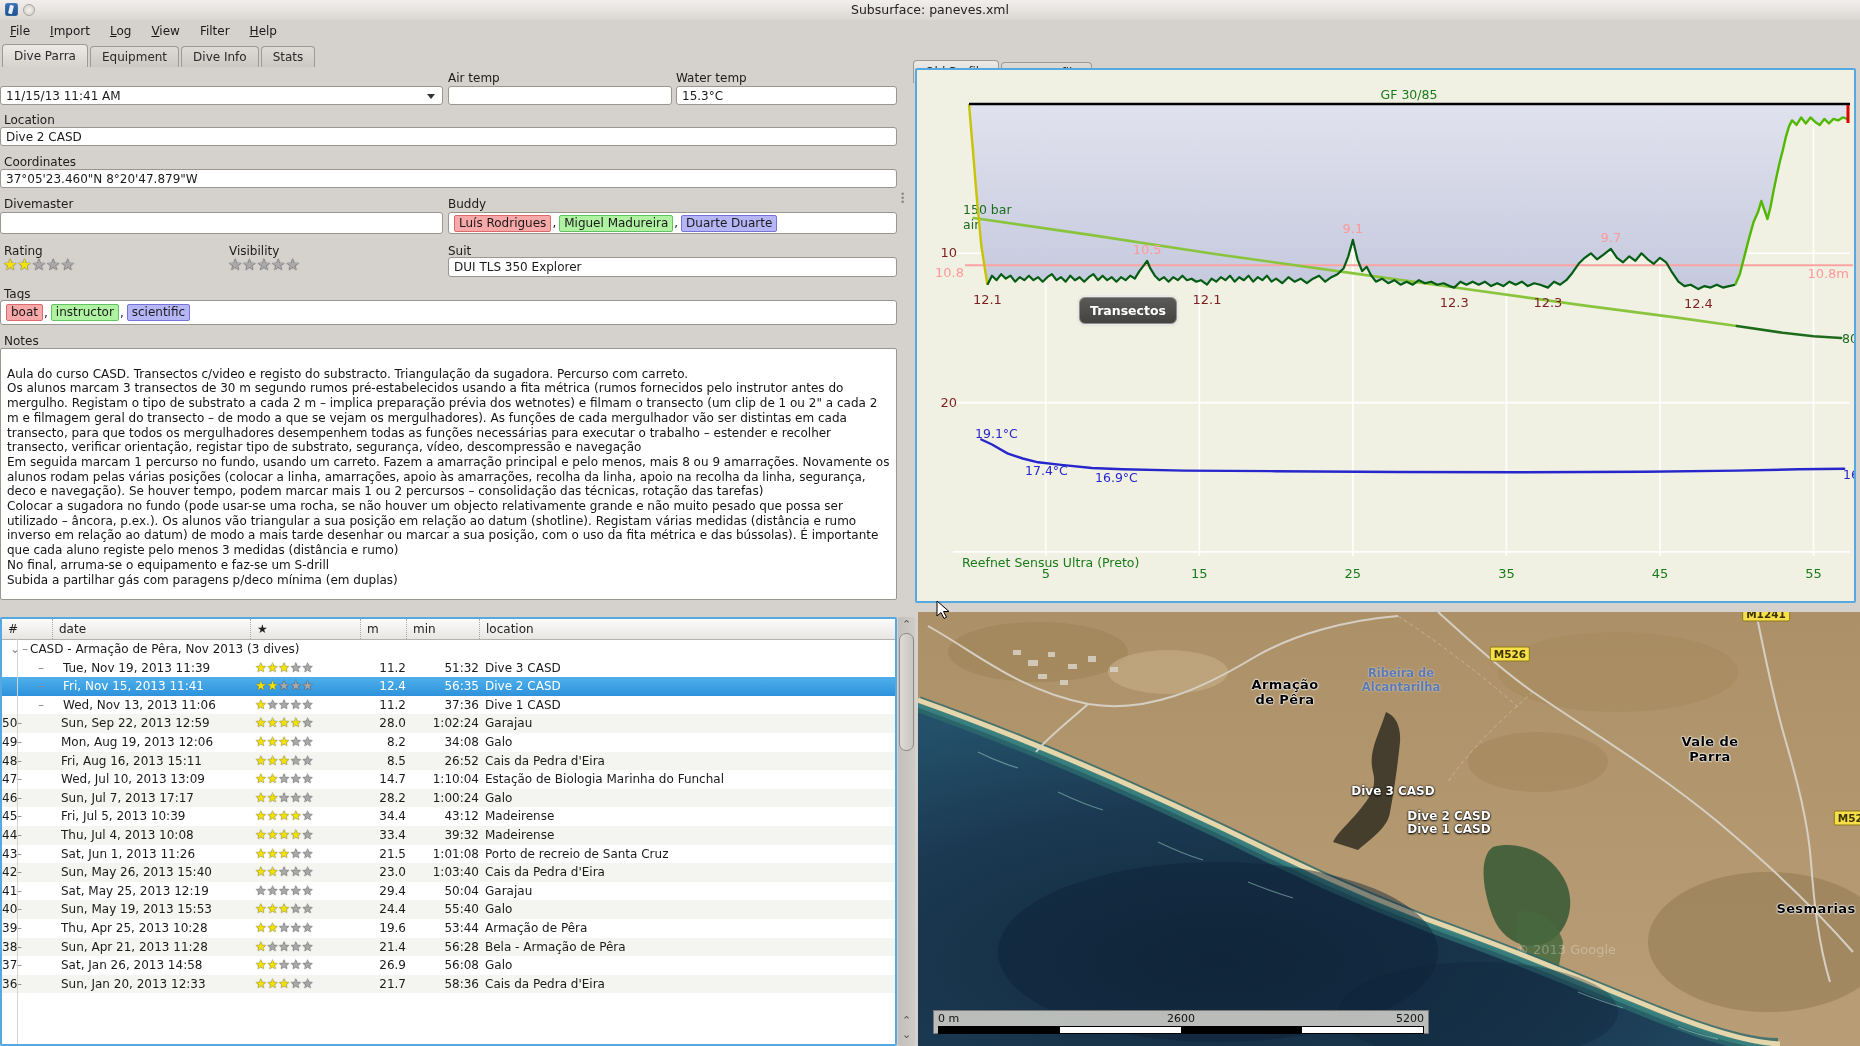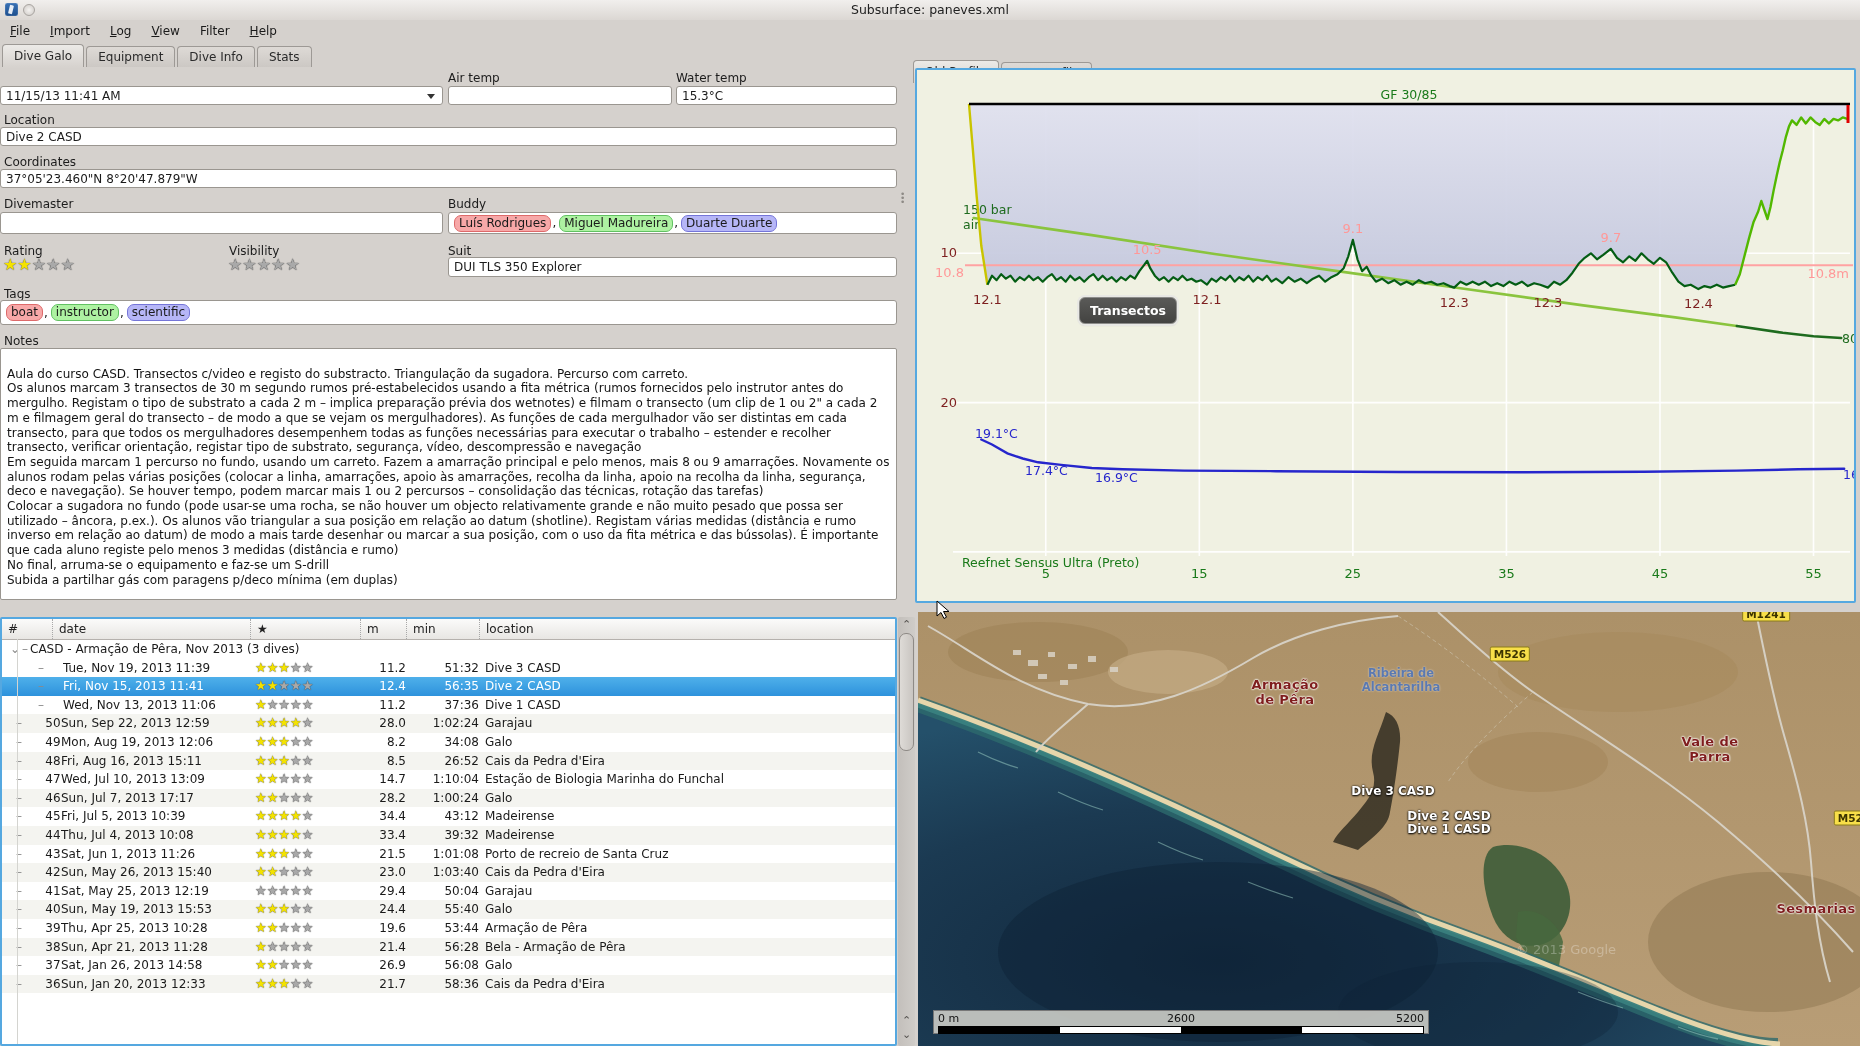--- a/index.html
+++ b/index.html
@@ -30,21 +30,21 @@
     border-radius:4px 4px 0 0;background:linear-gradient(#dedad6,#ccc8c4);color:#2a2a2a;}
   .tab.active{background:linear-gradient(#eceae7,#d6d2ce);height:22px;line-height:22px;
     box-shadow:0 1px 0 #d6d2ce;}
   
   .form-label{position:absolute;color:#1c1c1c;}
   .field{position:absolute;background:#fff;border:1px solid #9a9690;border-radius:3px;
     box-sizing:border-box;padding:0 5px;display:flex;align-items:center;overflow:hidden;
     white-space:nowrap;}
   .combo-arrow{position:absolute;right:7px;top:7px;width:0;height:0;
     border-left:4px solid transparent;border-right:4px solid transparent;border-top:5px solid #333;}
-  .chip{display:inline-block;border-radius:7px;padding:0 4px;margin-right:1px;line-height:15px;}
+  .chip{display:inline-block;border-radius:2px;padding:0 4px;margin-right:1px;line-height:15px;}
   .chip.red{background:#f7a8a8;border:1px solid #dd6a6a;}
   .chip.green{background:#aef2a2;border:1px solid #62c162;}
   .chip.blue{background:#b6b6f7;border:1px solid #7575d8;}
   .chip-comma{margin-right:3px;}
   .star{font-size:15px;line-height:15px;}
   .star.on{color:#f4e300;text-shadow:0 0 1px #555,0 0 1px #555;}
   .star.off{color:#a9a9a9;text-shadow:0 0 1px #444,0 0 1px #444;}
   .notes-box{position:absolute;background:#fff;border:1px solid #9a9690;border-radius:2px;
     box-sizing:border-box;padding:3px 6px;line-height:14.7px;white-space:pre-line;
     overflow:hidden;color:#141414;}
@@ -53,21 +53,21 @@
     background:#fff;border:2px solid #55a8e0;border-radius:2px;box-sizing:border-box;overflow:hidden;}
   .dl-header{position:relative;height:20px;background:linear-gradient(#fbfbfa,#e8e6e3);
     border-bottom:1px solid #b5b1ad;font-size:12px;color:#222;}
   .dl-h{position:absolute;top:0;height:20px;line-height:20px;border-left:1px dotted #a8a8a8;padding-left:6px;box-sizing:border-box;}
   .dl-h.first{border-left:none;}
   .dl-rows{position:relative;}
   .dl-row{position:relative;height:18.6px;line-height:18.6px;white-space:nowrap;font-size:12px;}
   .dl-row.alt{background:#f4f4f0;}
   .dl-row.selected{background:linear-gradient(#4fb0ea,#2d92dc);color:#fff;}
   .dl-cell{position:absolute;top:0;height:18.6px;overflow:hidden;}
-  .dl-num{left:0;width:54px;text-align:center;padding-left:24px;}
+  .dl-num{left:0;width:54px;text-align:left;}
   .dl-date{left:59px;width:190px;}
   .dl-stars{left:253px;width:100px;}
   .dl-stars .star{font-size:13px;}
   .dl-m{left:352px;width:52px;text-align:right;}
   .dl-min{left:404px;width:73px;text-align:right;}
   .dl-loc{left:483px;width:400px;}
   .tree-mark{position:absolute;color:#8a8a8a;}
   .dl-group-text{position:absolute;left:28px;}
   .tree-vline{position:absolute;left:15px;top:20px;bottom:0;width:0;border-left:1px solid #d4d4d0;}
   
@@ -80,21 +80,21 @@
   #profile-pane{position:absolute;left:915px;top:68px;width:941px;height:535px;
     background:#f0f1e2;border:2px solid #55a8e0;border-radius:2px;box-sizing:border-box;overflow:hidden;}
   #chart-svg-holder{position:absolute;inset:0;}
   #info-btn{position:absolute;left:162px;top:227px;width:96px;height:25px;
     background:linear-gradient(#5a5a58,#434341);border:1px solid #8c8c8a;border-radius:6px;
     box-shadow:0 0 0 2px #e8e8e4, 0 1px 2px rgba(0,0,0,.4);
     color:#fff;font-weight:bold;font-size:12.5px;text-align:center;line-height:25px;}
   
   #map{position:absolute;left:918px;top:612px;width:942px;height:434px;overflow:hidden;background:#b29770;}
   .maplabel{position:absolute;transform:translate(-50%,-50%);text-align:center;white-space:pre-line;}
-  .maplabel.place{color:#7f1d1d;font-size:13px;font-weight:bold;
+  .maplabel.place{color:#000000;font-size:13px;font-weight:bold;
     text-shadow:0 0 2px #fff,0 0 2px #fff,0 0 2px #fff;letter-spacing:.4px;}
   .maplabel.water{color:#5b79b0;font-size:11.5px;font-weight:bold;
     text-shadow:0 0 2px rgba(255,255,255,.7);}
   .maplabel.dive{color:#fff;font-size:12px;font-weight:bold;
     text-shadow:0 1px 2px #000,0 0 2px #000;}
   .maplabel.badge{transform:translate(-50%,-50%);background:#f8df49;border:1px solid #8a7a1a;
     border-radius:2px;color:#3c3400;font-size:10.5px;font-weight:bold;padding:0 3px;line-height:13px;
     text-shadow:none;}
   .maplabel.watermark{color:rgba(255,255,255,.28);font-size:13px;}
   #scalebar{position:absolute;left:15px;top:398px;width:496px;height:24px;
@@ -113,21 +113,21 @@
 </head>
 <body>
 
 <div class="titlebar">
   <span class="win-icon"></span>
   <span class="win-btn"></span>
   <span>Subsurface: paneves.xml</span>
 </div>
 <div class="menubar" id="menubar"><span class="menu-item"><u>F</u>ile</span><span class="menu-item"><u>I</u>mport</span><span class="menu-item"><u>L</u>og</span><span class="menu-item"><u>V</u>iew</span><span class="menu-item">Filter</span><span class="menu-item"><u>H</u>elp</span></div>
 
-<div class="tabrow" style="left:2px;top:44px;width:895px;" id="left-tabbar"><span class="tab active">Dive Galo</span><span class="tab ">Equipment</span><span class="tab ">Dive Info</span><span class="tab ">Stats</span></div>
+<div class="tabrow" style="left:2px;top:44px;width:895px;" id="left-tabbar"><span class="tab active">Dive Parra</span><span class="tab ">Equipment</span><span class="tab ">Dive Info</span><span class="tab ">Stats</span></div>
 
 <div id="form-pane">
   <div class="form-label" style="left:4px;top:88px;">Start time</div>
   <div class="field" style="left:0px;top:86px;width:443px;height:19px;">
     <span>11/15/13 11:41 AM</span>
     <span class="combo-arrow"></span>
   </div>
   <div class="form-label" style="left:448px;top:71px;">Air temp</div>
   <div class="field" style="left:448px;top:86px;width:224px;height:19px;">
     <span></span>

